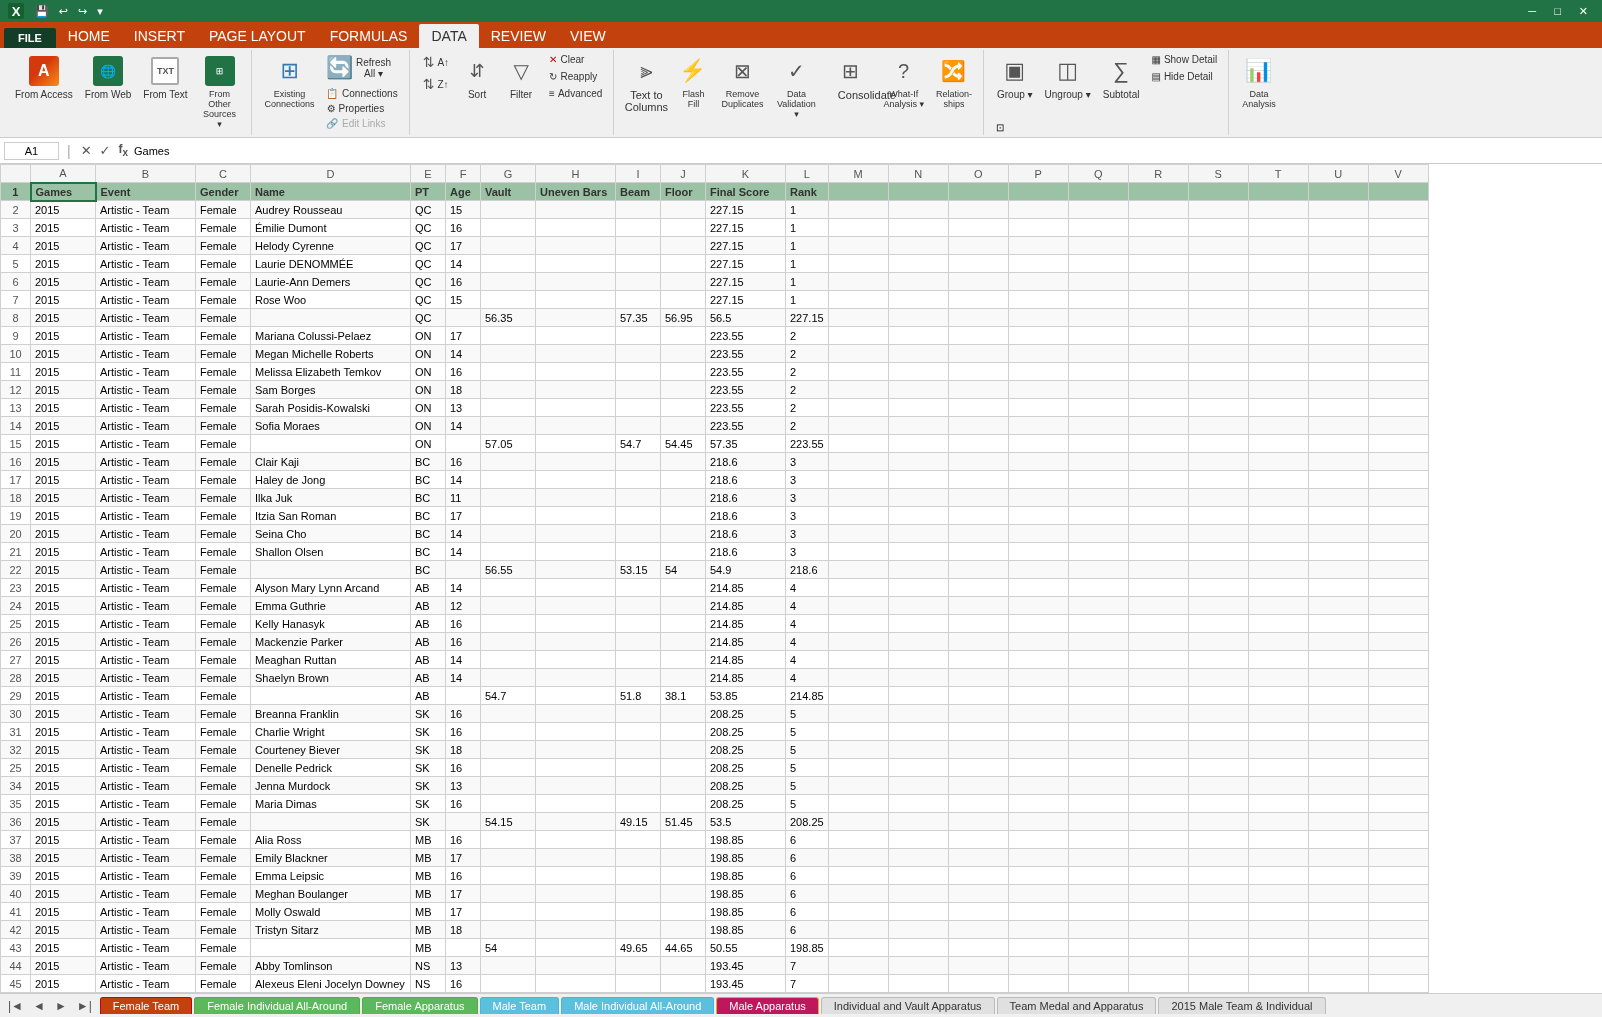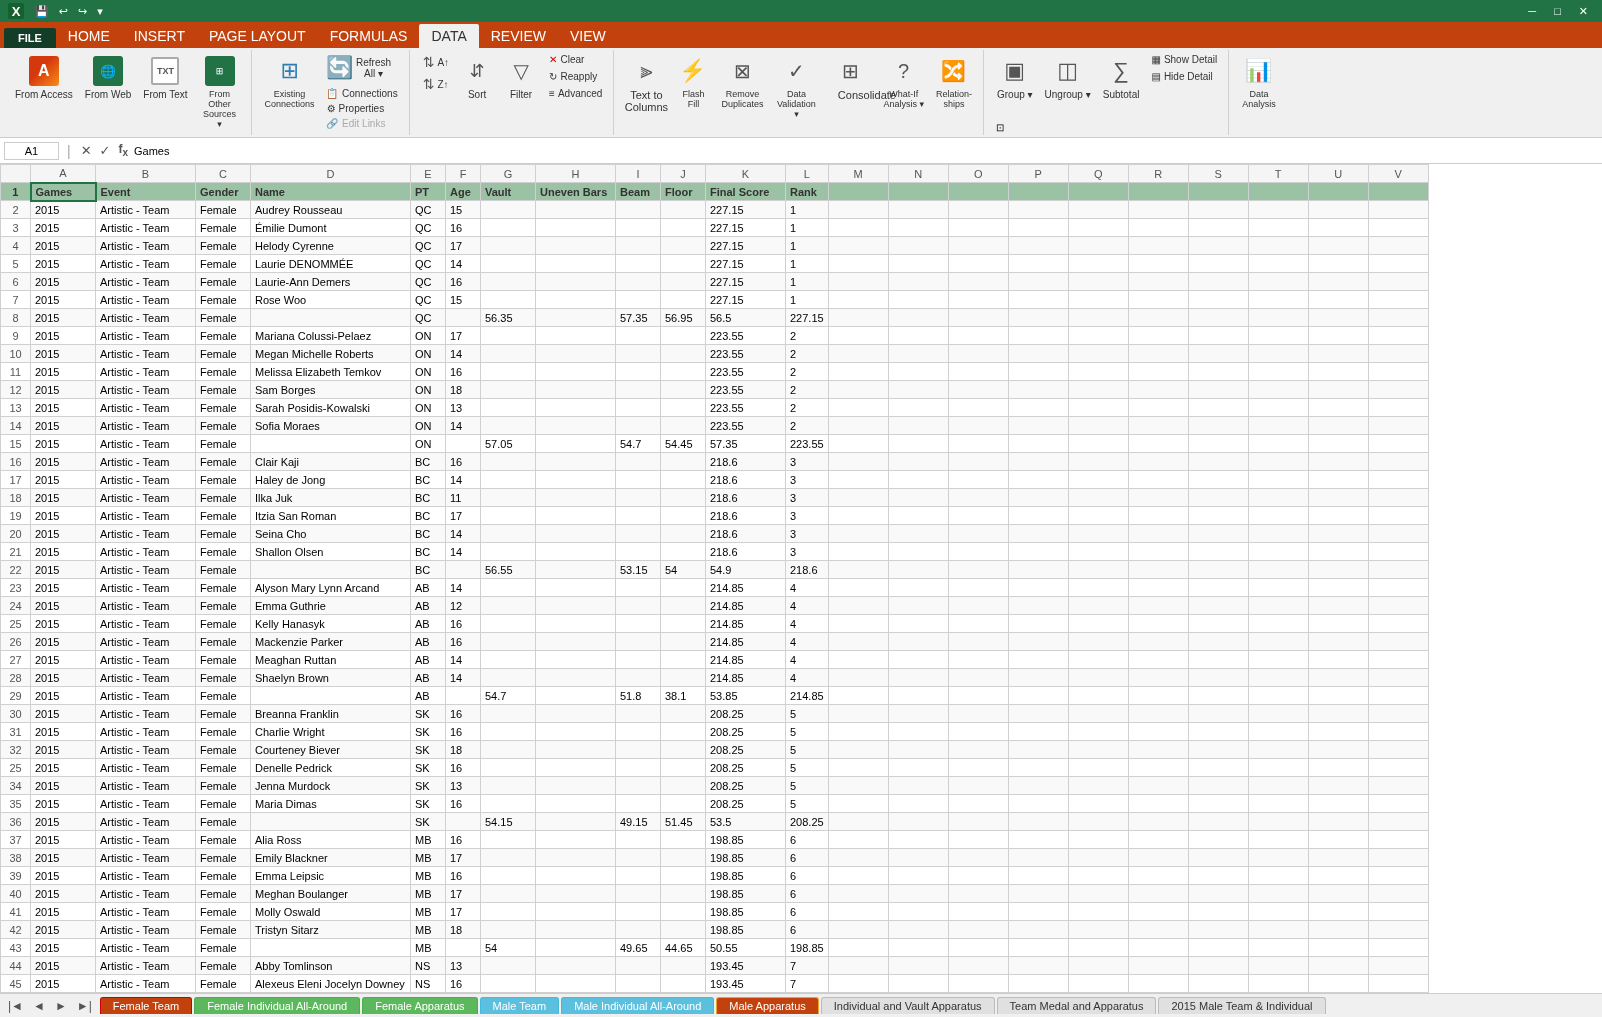--- a/index.html
+++ b/index.html
@@ -220,21 +220,21 @@
       border-bottom: none;
       border-radius: 3px 3px 0 0;
       margin-right: 2px;
       background: #ddd;
       color: #333;
       white-space: nowrap;
     }
     .sheet-tab.active-tab { background: #c2410c; color: white; border-color: #c00; }
     .sheet-tab.green-tab { background: #5cb85c; color: white; border-color: #4cae4c; }
     .sheet-tab.blue-tab { background: #5bc0de; color: white; border-color: #46b8da; }
-    .sheet-tab.orange-tab { background: #c2410c; color: white; border-color: #eea236; }
+    .sheet-tab.orange-tab { background: #be185d; color: white; border-color: #eea236; }
     .sheet-tab.gray-tab { background: #e0e0e0; color: #333; border-color: #bbb; }
 
     
     .icon-access { background: linear-gradient(135deg, #d4380d 40%, #fa8c16 100%); width: 30px; height: 30px; border-radius: 3px; display: flex; align-items: center; justify-content: center; color: white; font-size: 16px; font-weight: bold; }
     .icon-web { background: #217346; width: 30px; height: 30px; border-radius: 3px; display: flex; align-items: center; justify-content: center; color: white; font-size: 13px; }
     .icon-text { background: #fff; border: 2px solid #aaa; width: 28px; height: 28px; border-radius: 2px; display: flex; align-items: center; justify-content: center; color: #555; font-size: 11px; font-weight: bold; }
     .icon-other { background: #217346; width: 30px; height: 30px; border-radius: 3px; display: flex; align-items: center; justify-content: center; color: white; font-size: 9px; }
     .icon-connections { color: #2d7db3; font-size: 22px; }
     .icon-refresh { color: #2d7db3; font-size: 22px; }
     .icon-sort { font-size: 18px; color: #555; }

